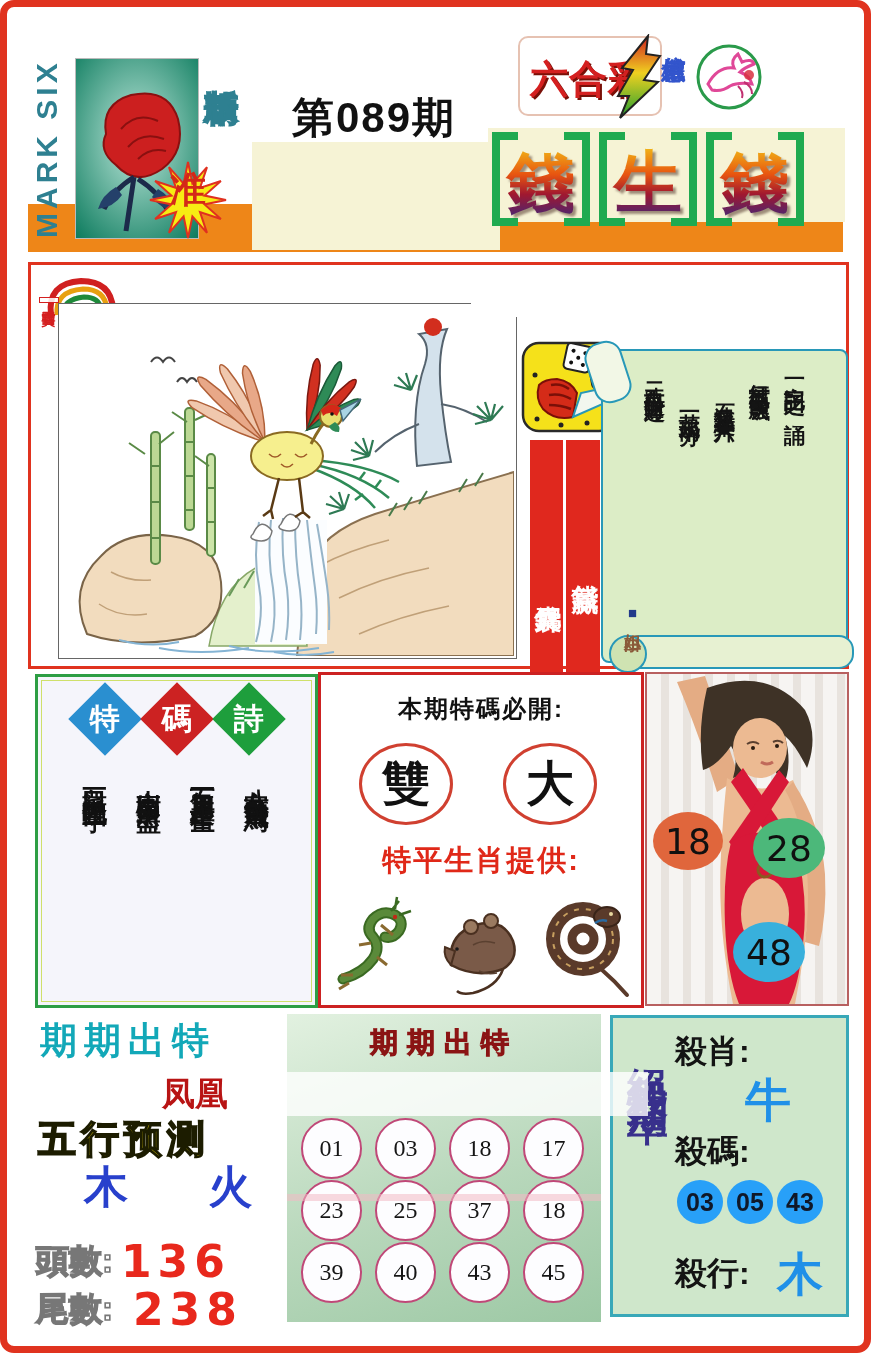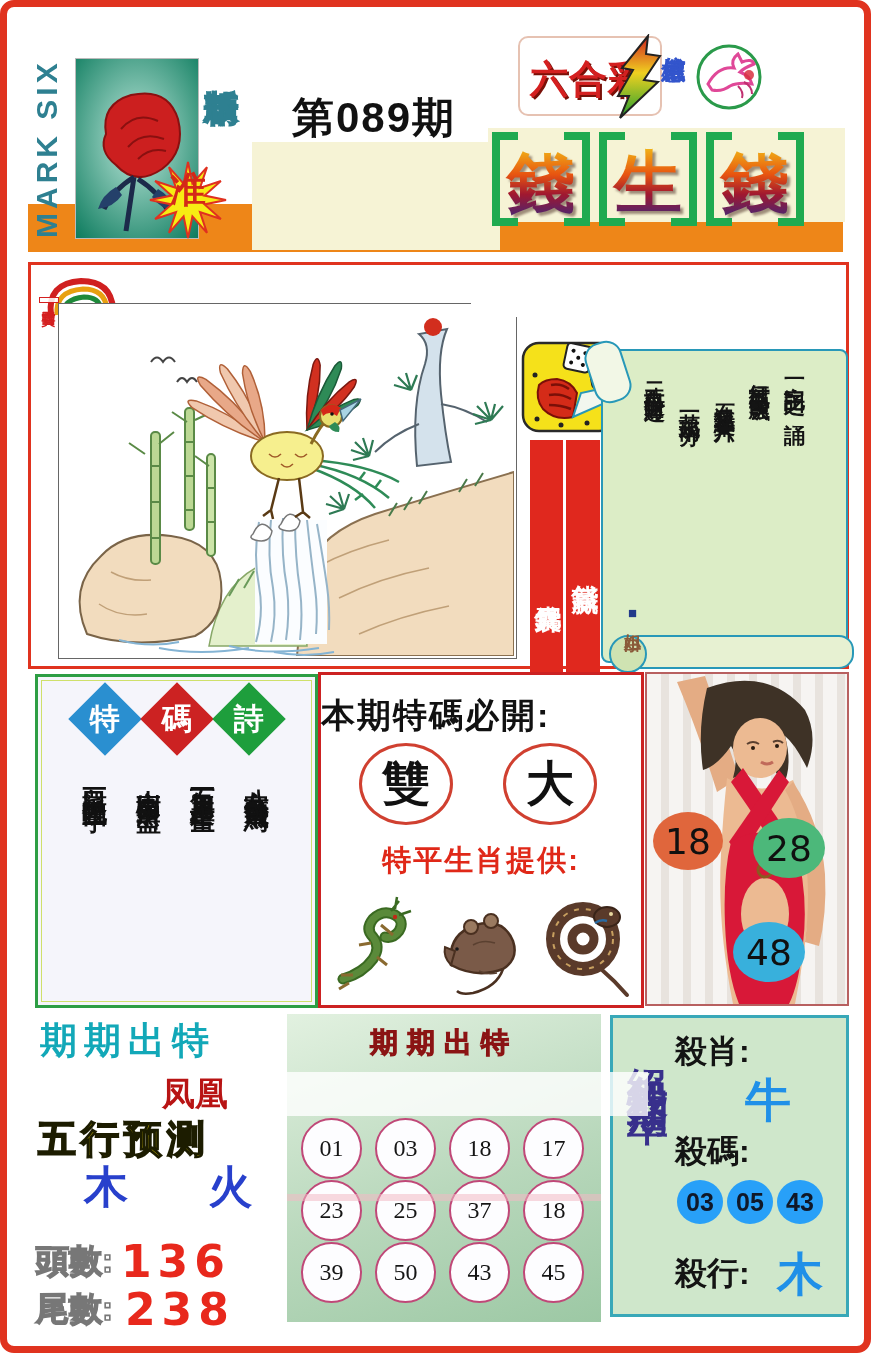--- a/index.html
+++ b/index.html
@@ -58,21 +58,21 @@
   .poem-inner{position:absolute;left:3px;top:3px;right:3px;bottom:3px;border:1px solid #cfe06a;}
   .diamond-row{position:absolute;left:0;top:16px;width:100%;display:flex;justify-content:center;gap:20px;}
   .diamond{width:52px;height:52px;transform:rotate(45deg);display:flex;align-items:center;justify-content:center;}
   .diamond span{transform:rotate(-45deg);color:#fff;font-size:30px;font-weight:900;}
   .d-blue{background:#2a8fd0;}.d-red{background:#cc2222;}.d-green{background:#1e9e3c;}
   .poem-cols{position:absolute;left:8px;right:8px;top:92px;bottom:10px;display:flex;flex-direction:row-reverse;justify-content:center;gap:21px;}
   .poem-col{writing-mode:vertical-rl;text-orientation:upright;font-size:25px;font-weight:900;color:#111;letter-spacing:3px;}
 
   
   .forecast-panel{left:318px;top:672px;width:320px;height:330px;border:3px solid #cc2222;background:#fff;}
-  .fc-heading{position:absolute;left:0;top:18px;width:100%;font-size:34px;font-weight:900;color:#111;letter-spacing:2px;}
+  .fc-heading{position:absolute;left:0;top:18px;width:100%;text-align:center;font-size:24px;font-weight:900;color:#111;letter-spacing:2px;}
   .pick{position:absolute;top:68px;width:88px;height:76px;border:3px solid #d04030;border-radius:50%;display:flex;align-items:center;justify-content:center;font-size:48px;font-weight:900;color:#111;}
   .pick.a{left:38px;}.pick.b{left:182px;}
   .fc-zodiac{position:absolute;left:0;top:166px;width:100%;text-align:center;font-size:29px;font-weight:900;color:#e02818;letter-spacing:2px;}
   .animal{position:absolute;top:212px;width:96px;height:112px;}
 
   
   .photo-panel{left:645px;top:672px;width:200px;height:330px;border:2px solid #b86060;
     background:repeating-linear-gradient(90deg,#f6f4f2 0 14px,#e8e3de 14px 22px);overflow:hidden;}
   .badge{position:absolute;border-radius:50%;display:flex;align-items:center;justify-content:center;
     font-family:"DejaVu Sans",sans-serif;font-size:36px;color:#101010;z-index:5;}
@@ -82,21 +82,21 @@
 
   
   .seg-title{left:40px;top:1016px;font-size:37px;font-weight:900;color:#12a8b8;letter-spacing:7px;}
   .seg-range{left:56px;top:1060px;font-size:48px;font-weight:900;color:#e8281c;letter-spacing:5px;font-family:"DejaVu Sans Mono",monospace;}
   .seg-wm{left:162px;top:1072px;font-size:33px;font-weight:900;color:#b81414;z-index:55;}
   .wuxing-title{left:38px;top:1114px;font-size:38px;font-weight:900;color:#f2d800;-webkit-text-stroke:1.6px #1c1c00;letter-spacing:5px;}
   .wuxing-val{left:84px;top:1158px;font-size:44px;font-weight:900;color:#2840cc;letter-spacing:34px;}
   .ht-label{font-size:33px;font-weight:900;color:#fff;-webkit-text-stroke:1.6px #777;}
   .ht-value{font-size:44px;font-weight:900;color:#e8281c;letter-spacing:6px;font-family:"DejaVu Sans",sans-serif;}
   .head-row{left:36px;top:1236px;display:flex;align-items:center;gap:8px;}
-  .tail-row{left:36px;top:1284px;display:flex;align-items:center;gap:12px;}
+  .tail-row{left:36px;top:1284px;display:flex;align-items:center;gap:20px;}
 
   
   .grid-panel{left:287px;top:1014px;width:314px;height:308px;background:linear-gradient(160deg,#e2f1e0 0%,#b9d8bc 55%,#9cc8a4 100%);}
   .grid-title{position:absolute;left:0;top:10px;width:100%;text-align:center;font-size:28px;font-weight:900;color:#e8281c;-webkit-text-stroke:1px #8a1414;letter-spacing:9px;}
   .ball{position:absolute;width:57px;height:57px;border-radius:50%;background:#fdfdff;border:2.5px solid #c04878;
     display:flex;align-items:center;justify-content:center;font-size:24px;color:#151515;font-family:Liberation Serif, serif;}
 
   
   .kill-panel{left:610px;top:1015px;width:233px;height:296px;background:#cfe7cb;border:3px solid #38a8b8;}
   .kill-vert{position:absolute;left:8px;top:18px;writing-mode:vertical-rl;text-orientation:upright;
@@ -424,21 +424,21 @@
     <div class="grid-title">期期出特</div>
     <div class="ball" style="left:14px;top:104px;">01</div>
     <div class="ball" style="left:88px;top:104px;">03</div>
     <div class="ball" style="left:162px;top:104px;">18</div>
     <div class="ball" style="left:236px;top:104px;">17</div>
     <div class="ball" style="left:14px;top:166px;">23</div>
     <div class="ball" style="left:88px;top:166px;">25</div>
     <div class="ball" style="left:162px;top:166px;">37</div>
     <div class="ball" style="left:236px;top:166px;">18</div>
     <div class="ball" style="left:14px;top:228px;">39</div>
-    <div class="ball" style="left:88px;top:228px;">50</div>
+    <div class="ball" style="left:88px;top:228px;">40</div>
     <div class="ball" style="left:162px;top:228px;">43</div>
     <div class="ball" style="left:236px;top:228px;">45</div>
   </div>
 
   <div class="abs kill-panel">
     <div class="kill-vert">絕殺期期準</div>
     <div class="kill-label" style="left:62px;top:12px;">殺肖:</div>
     <div class="kill-val" style="left:132px;top:52px;">牛</div>
     <div class="kill-label" style="left:62px;top:112px;">殺碼:</div>
     <div class="kill-ball" style="left:64px;top:162px;">03</div>

